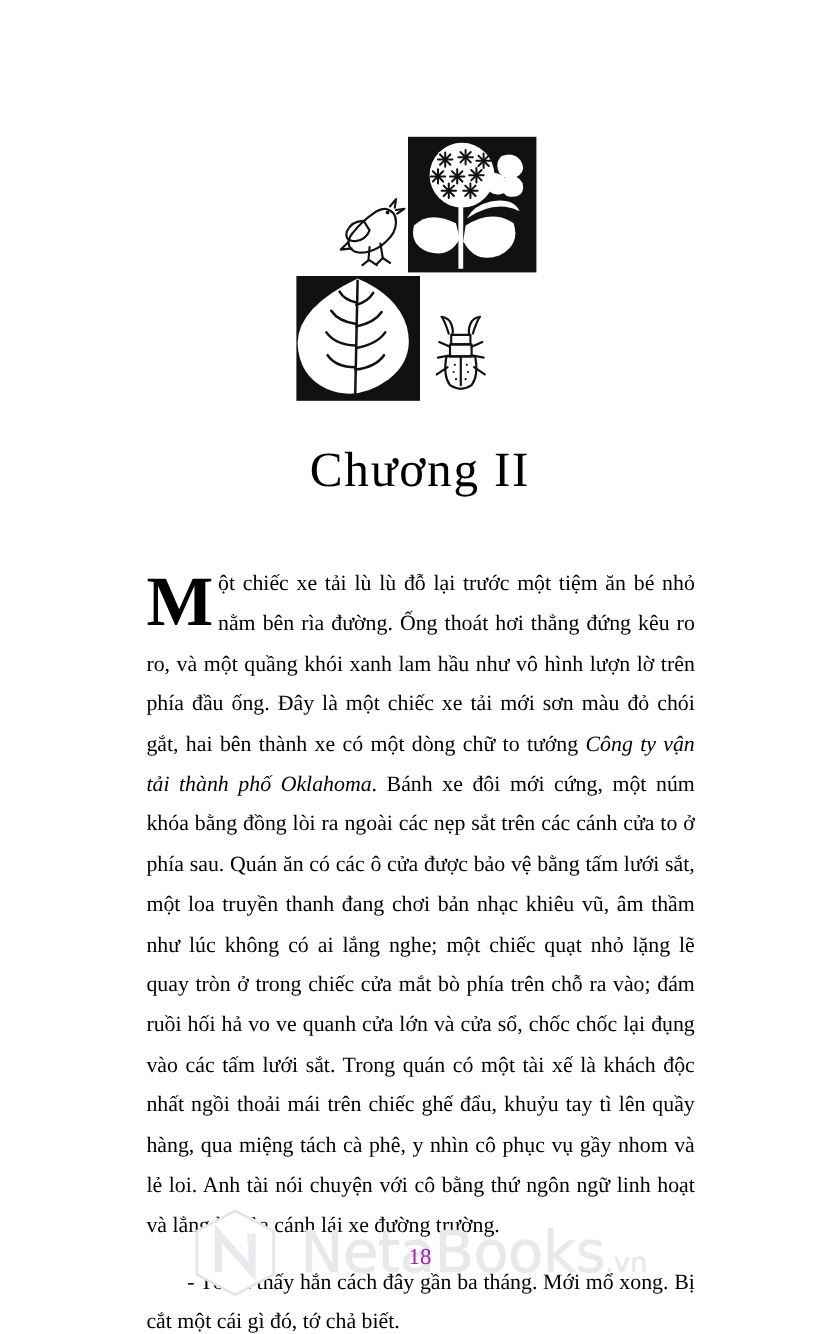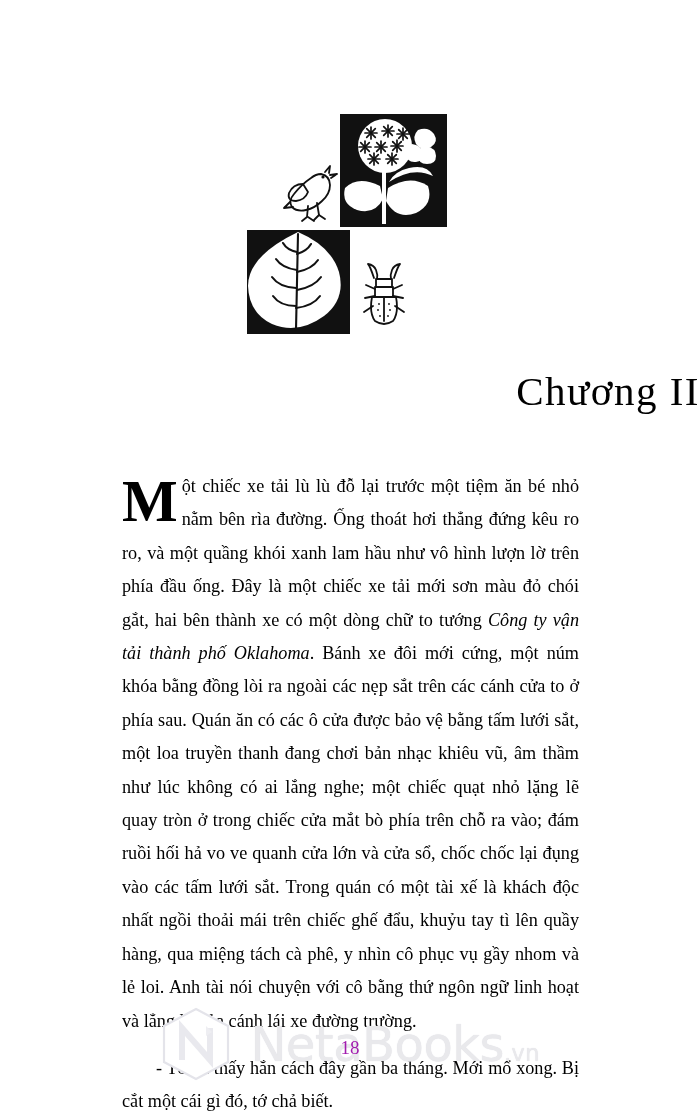--- a/index.html
+++ b/index.html
@@ -65,21 +65,21 @@
     width: 100%;
     height: 100%;
   }
 
   
   .chapter-title {
     position: absolute;
     left: 0;
     top: 340px;
     width: 700px;
-    text-align: right;
+    text-align: center;
     font-size: 41px;
     letter-spacing: 1.5px;
     font-weight: 400;
     font-family: "Liberation Serif", "DejaVu Serif", serif;
   }
 
   
   .body-text {
     position: absolute;
     left: 122px;

